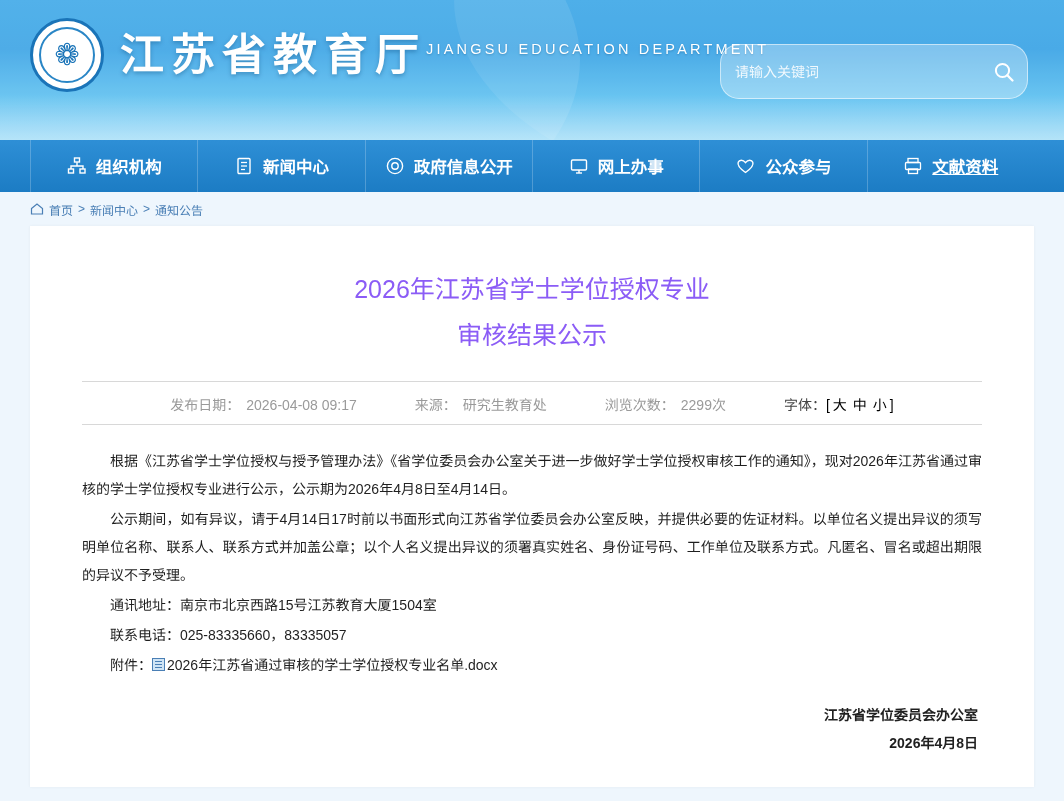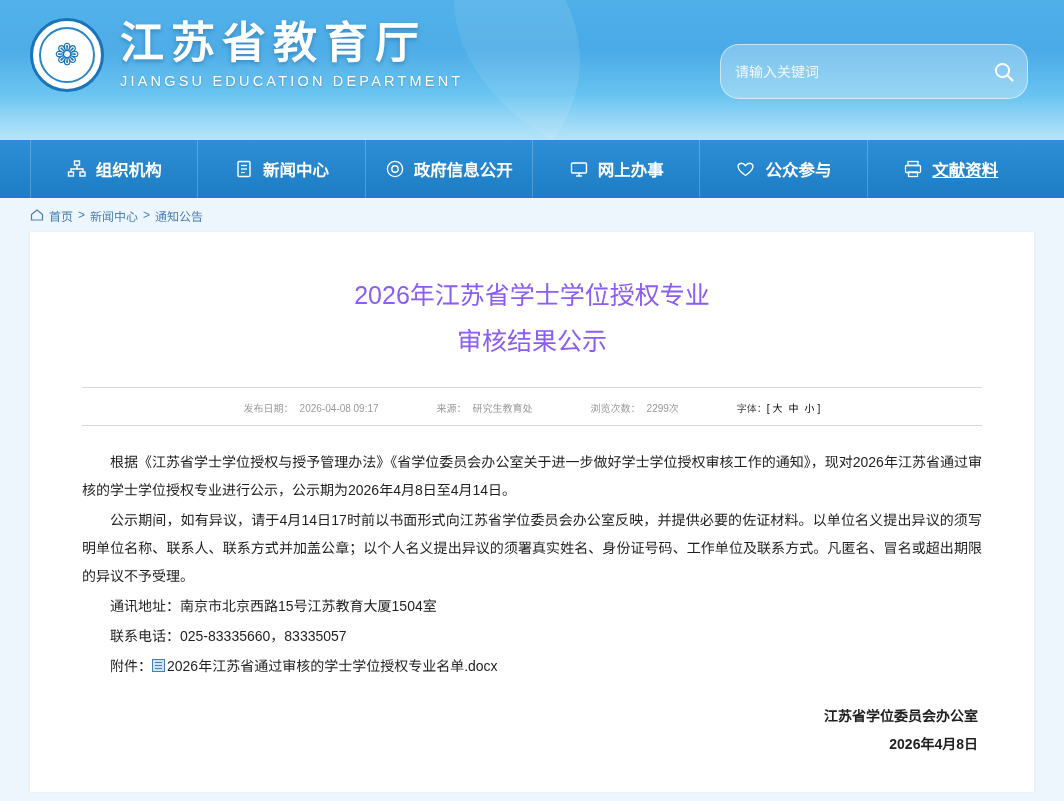--- a/index.html
+++ b/index.html
@@ -60,21 +60,21 @@
     width: 56px; height: 56px;
     border-radius: 50%;
     border: 2px solid #2a86c6;
     display: flex; align-items: center; justify-content: center;
   }
   .logo-mark {
     font-size: 30px;
     color: #1a74b8;
     line-height: 1;
   }
-  .brand-text { display: flex; flex-direction: column; line-height: 1; }
+  .brand-text { display: flex; line-height: 1; }
   .brand-cn {
     font-family: "DejaVu Serif", "Liberation Serif", serif;
     font-size: 44px;
     font-weight: bold;
     color: #ffffff;
     letter-spacing: 7px;
     text-shadow: 0 2px 4px rgba(0,60,110,0.35);
   }
   .brand-en {
     margin-top: 9px;
@@ -105,21 +105,21 @@
   }
   .search-input::placeholder { color: rgba(255,255,255,0.88); }
   .search-btn {
     width: 46px; height: 36px;
     display: flex; align-items: center; justify-content: center;
     background: transparent; border: none; cursor: pointer;
   }
 
   
   .nav {
-    height: 58px;
+    height: 52px;
     background: linear-gradient(180deg, #2e8fd6 0%, #1c7cc4 100%);
     display: flex;
     align-items: stretch;
     padding-left: 30px;
     padding-right: 30px;
   }
   .nav-item {
     flex: 1;
     display: flex;
     align-items: center;
@@ -169,21 +169,21 @@
     font-family: "Liberation Sans", sans-serif;
   }
   .doc-title .line2 { display: block; }
   .meta {
     margin-top: 22px;
     border-top: 1px solid #d8d8d8;
     padding-top: 12px;
     display: flex;
     justify-content: center;
     gap: 58px;
-    font-size: 10px;
+    font-size: 14px;
     color: #9a9a9a;
     align-items: center;
     padding-bottom: 10px;
   }
   .meta-item span.value { margin-left: 6px; }
   .font-size-ctl { color: #444; }
   .font-size-ctl .sizes { color: #000000; }
   .font-size-ctl .sz { cursor: pointer; padding: 0 3px; }
   .meta-divider {
     border-bottom: 1px solid #d8d8d8;

